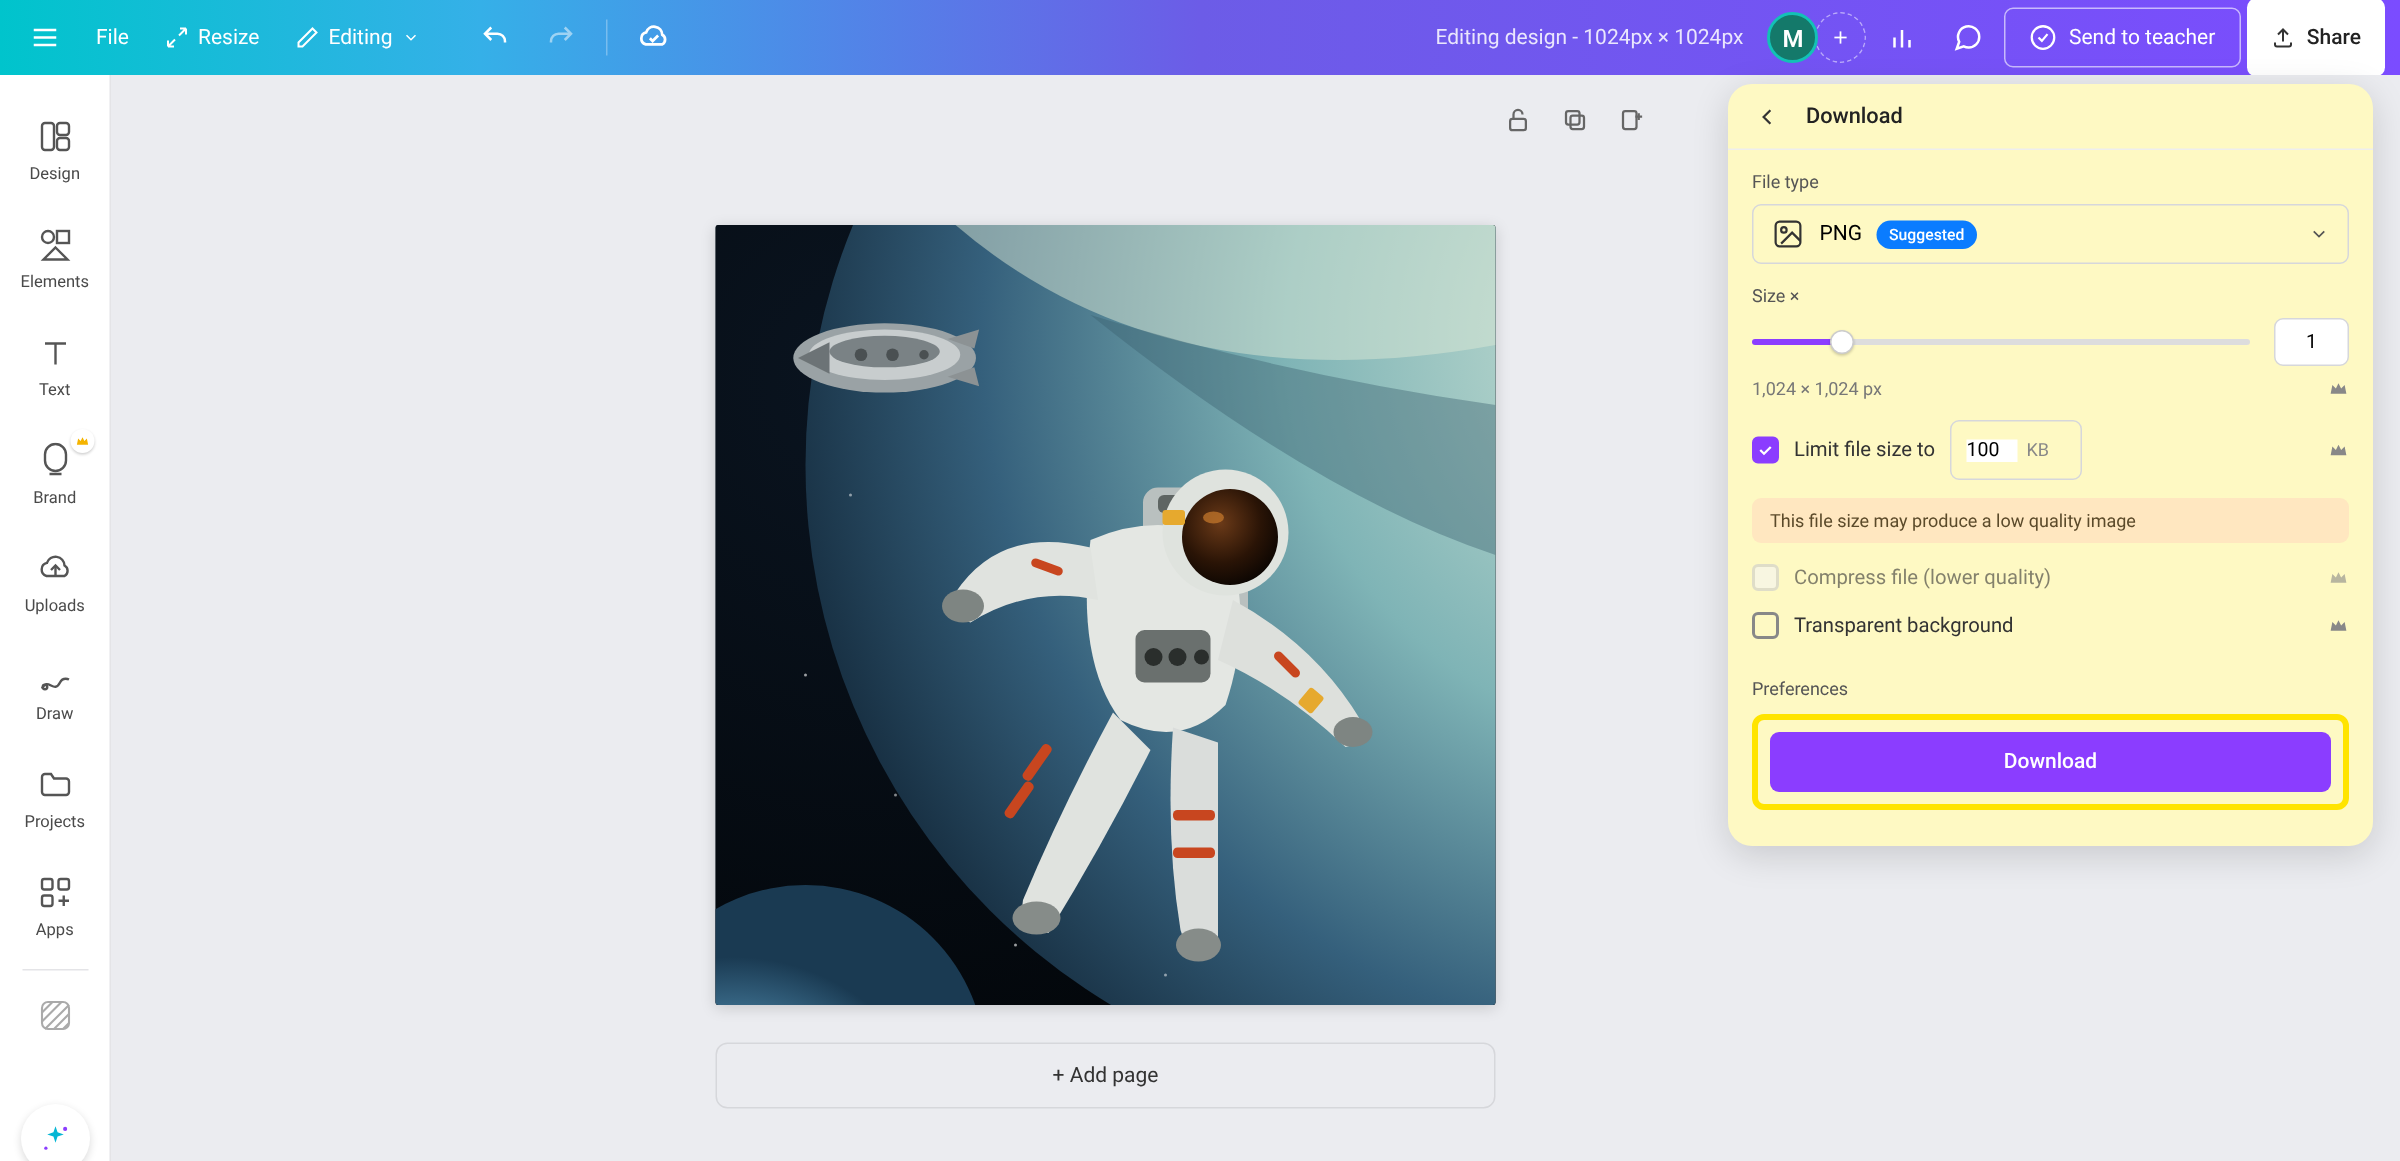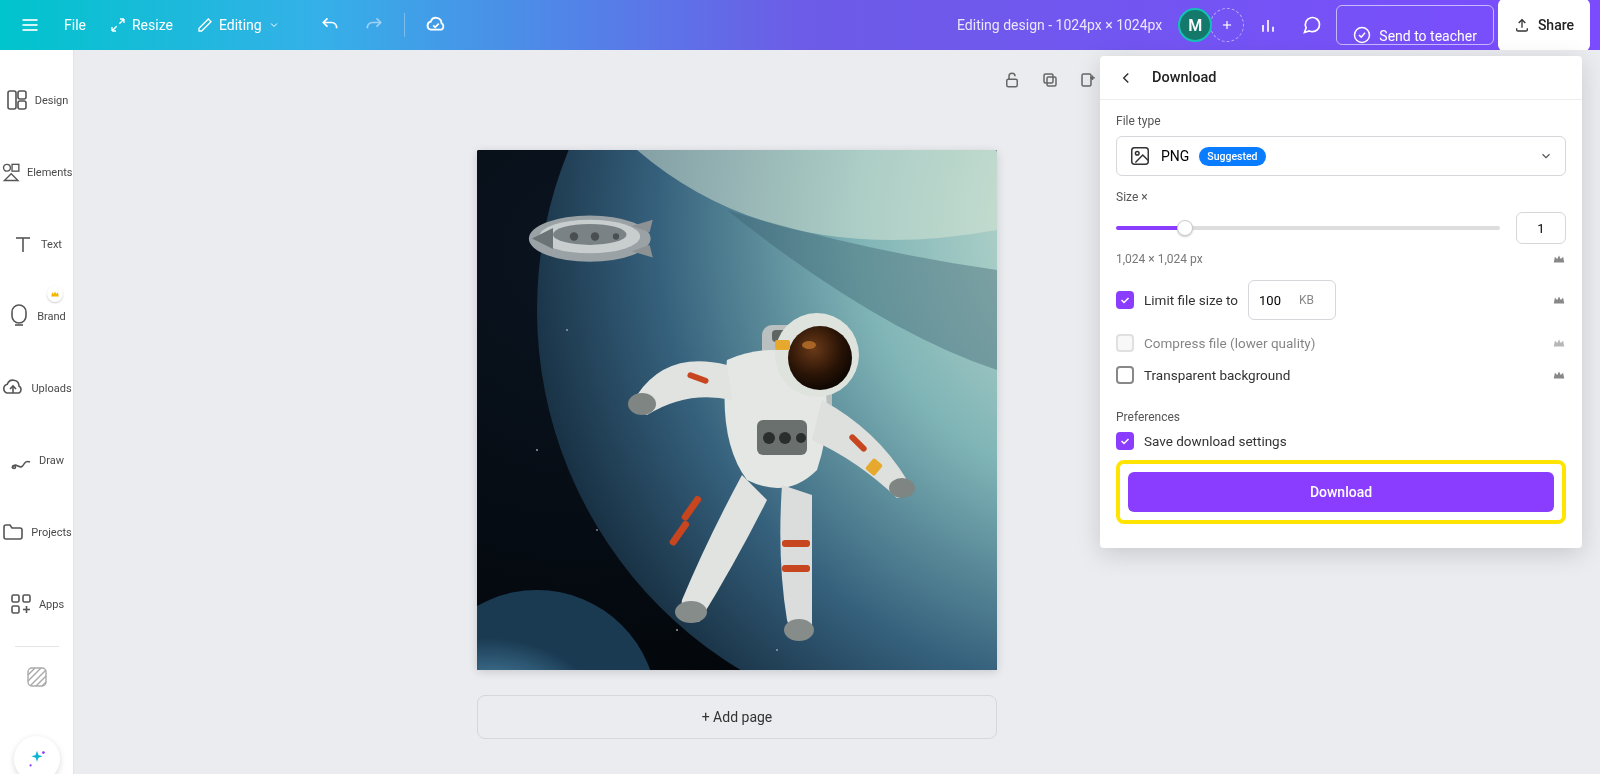--- a/index.html
+++ b/index.html
@@ -40,39 +40,39 @@
     display: flex; align-items: center; justify-content: center;
     border: 1px dashed rgba(255,255,255,0.5);
     margin-left: -6px; cursor: pointer;
   }
   .round-btn {
     width: 40px; height: 40px; border-radius: 6px;
     display: flex; align-items: center; justify-content: center; cursor: pointer;
   }
   .send-teacher {
     height: 40px; padding: 0 16px; border: 1px solid rgba(255,255,255,0.6);
-    border-radius: 6px; display: flex; align-items: flex-end; gap: 8px;
+    border-radius: 6px; display: flex; align-items: center; gap: 8px;
     cursor: pointer; font-size: 14px;
   }
   .share-btn {
     height: 52px; padding: 0 16px; background: #fff; color: #222;
     border-radius: 6px; display: flex; align-items: center; gap: 8px;
     cursor: pointer; font-size: 14px; font-weight: 500;
   }
 
   
   .left-rail {
     position: absolute; left: 0; top: 50px; bottom: 0; width: 74px;
     background: #fff; border-right: 1px solid #e4e4e7;
     display: flex; flex-direction: column; align-items: center;
     padding-top: 14px; gap: 0;
   }
   .rail-item {
     width: 72px; height: 72px;
-    display: flex; flex-direction: row; align-items: center; justify-content: center;
+    display: flex; flex-direction: column; align-items: center; justify-content: center;
     gap: 6px; cursor: pointer; color: #4a4a4a; position: relative;
   }
   .rail-item .ri-label { font-size: 11px; }
   .rail-divider { width: 44px; height: 1px; background: #e4e4e7; margin: 6px 0 10px; }
   .crown-badge {
     position: absolute; top: 6px; right: 10px;
     width: 16px; height: 16px; border-radius: 50%; background: #fff;
     box-shadow: 0 1px 2px rgba(0,0,0,0.2);
     display:flex; align-items:center; justify-content:center;
   }
@@ -103,21 +103,21 @@
     top: 645px; width: 520px; height: 44px;
     border: 1px solid #d6d7db; border-radius: 8px;
     display:flex; align-items:center; justify-content:center;
     color: #333; font-size: 14px; cursor: pointer;
     background: #ebecf0;
   }
 
   
   .panel {
     position: absolute; right: 18px; top: 56px;
-    width: 482px; background: #ffffff; border-radius: 4px;
+    width: 430px; background: #fef9c3; border-radius: 16px;
     box-shadow: 0 6px 24px rgba(0,0,0,0.15);
     padding-bottom: 4px;
   }
   .panel-header {
     height: 44px; display: flex; align-items: center; gap: 14px;
     padding: 0 14px; border-bottom: 1px solid #eee;
   }
   .panel-back { width: 24px; height: 24px; display:flex; align-items:center; justify-content:center; cursor:pointer; }
   .panel-title { font-size: 14.5px; color: #222; font-weight: 500; }
   .panel-body { padding: 14px 16px 20px; }
@@ -548,20 +548,21 @@
         <input value="100" style="">
         <span class="kb">KB</span>
       </div>
       <span class="crown-icon-tail">
         <svg width="14" height="14" viewBox="0 0 24 24" fill="#888">
             <path d="M3 18h18l-2-10-4 4-3-6-3 6-4-4-2 10z"></path>
           </svg>
       </span>
     </div>
 
+    <div class="warning">This file size may produce a low quality image</div>
 
     <div class="check-row" style="opacity:0.6">
       <div class="cbox disabled"></div>
       <span>Compress file (lower quality)</span>
       <span class="crown-icon-tail">
         <svg width="14" height="14" viewBox="0 0 24 24" fill="#888">
             <path d="M3 18h18l-2-10-4 4-3-6-3 6-4-4-2 10z"></path>
           </svg>
       </span>
     </div>
@@ -570,26 +571,18 @@
       <div class="cbox" style="border-color:#888"></div>
       <span>Transparent background</span>
       <span class="crown-icon-tail">
         <svg width="14" height="14" viewBox="0 0 24 24" fill="#888">
             <path d="M3 18h18l-2-10-4 4-3-6-3 6-4-4-2 10z"></path>
           </svg>
       </span>
     </div>
 
     <div class="pref-label">Preferences</div>
-    <div class="check-row" style="margin-top:8px">
-      <div class="cbox checked">
-        <svg width="12" height="12" viewBox="0 0 24 24" fill="none" stroke="white" stroke-width="3">
-            <polyline points="5 12 10 17 19 8"></polyline>
-          </svg>
-      </div>
-      <span>Save download settings</span>
-    </div>
 
     <div class="download-wrap">
       <button class="download-btn">Download</button>
     </div>
   </div>
 </div>
 
 </body></html>

